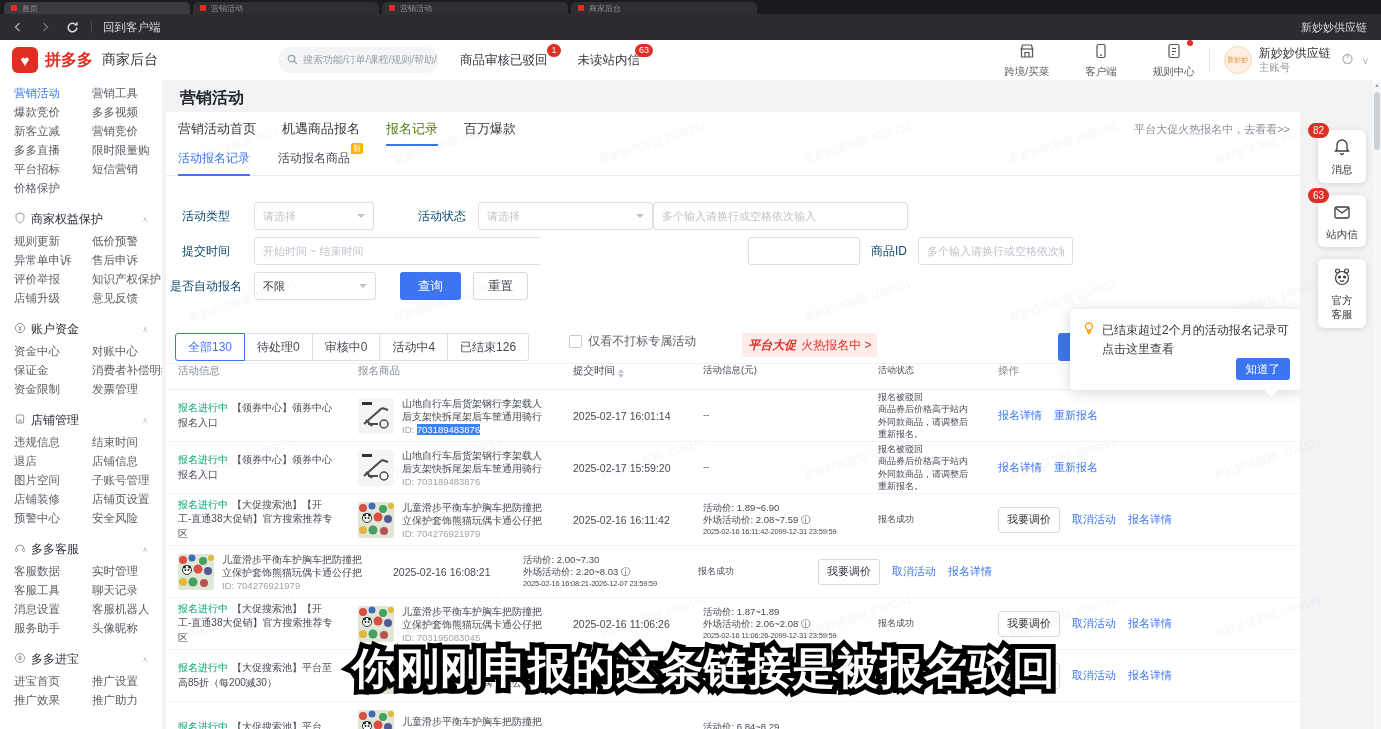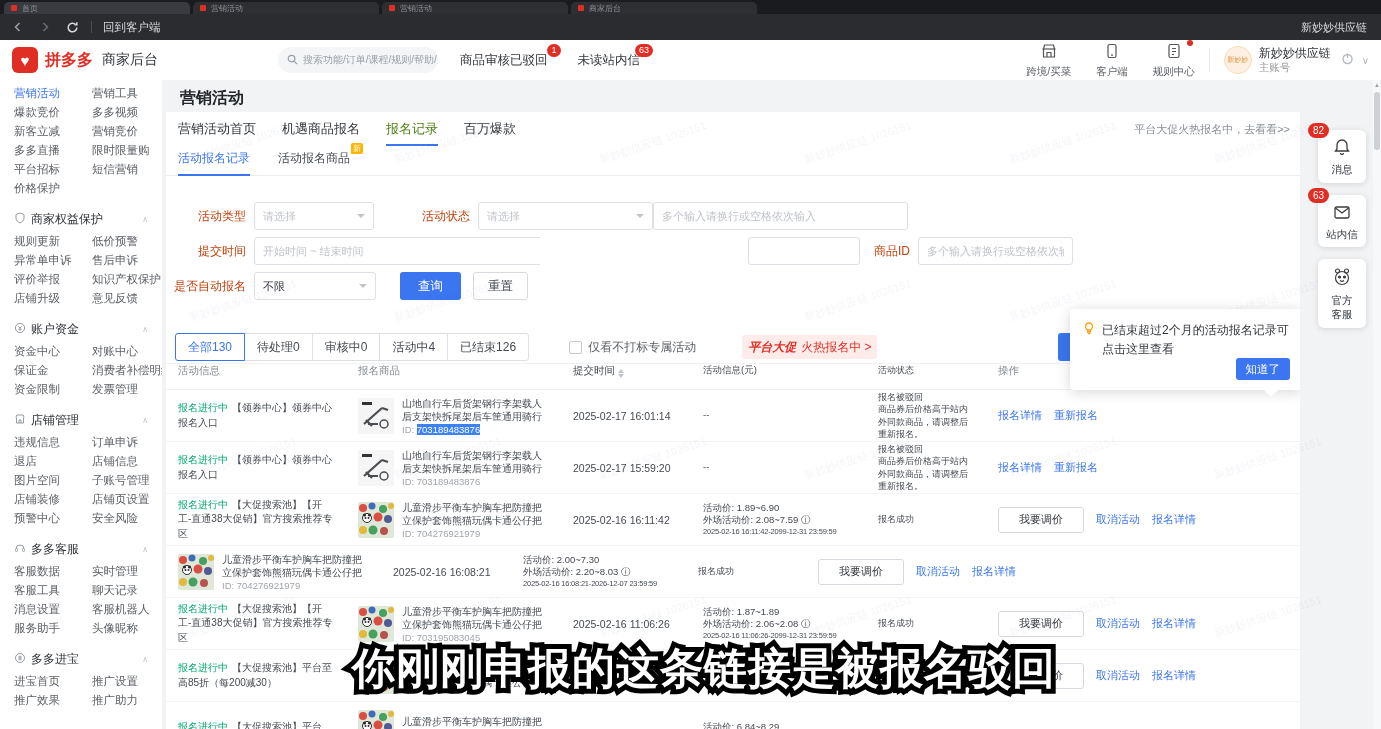--- a/index.html
+++ b/index.html
@@ -21,21 +21,21 @@
 .appheader{position:absolute;top:40px;left:0;width:100%;height:40px;background:#fff;display:flex;align-items:center;padding:0 12px;z-index:5}
 .logo{width:26px;height:26px;background:#e02e24;border-radius:6px;color:#fff;font-size:15px;display:flex;align-items:center;justify-content:center;flex:none}
 .brand{color:#e02e24;font-weight:bold;font-size:16px;margin-left:7px;white-space:nowrap}
 .portal{color:#33373d;font-size:14px;margin-left:9px;white-space:nowrap}
 .search{margin-left:120px;width:160px;height:26px;background:#f4f5f7;border-radius:14px;display:flex;align-items:center;padding:0 9px;gap:5px;overflow:hidden;flex:none}
 .search .ph{font-size:10px;color:#9aa0a8;white-space:nowrap}
 .hlinks{display:flex;margin-left:22px;gap:30px}
 .hlink{font-size:12.5px;color:#33373d;position:relative;white-space:nowrap;cursor:pointer}
 .hlink .bdg{position:absolute;top:-8px;right:-13px;background:#e02e24;color:#fff;font-size:9px;height:13px;line-height:13px;padding:0 4px;border-radius:7px}
 .h-sp{flex:1}
-.quick{display:flex;gap:25px}
+.quick{display:flex;gap:36px}
 .qitem{display:flex;flex-direction:column;align-items:center;gap:1px;position:relative;cursor:pointer}
 .qitem .ql{font-size:10.5px;color:#5c6066;white-space:nowrap}
 .qitem .dot{position:absolute;top:-2px;right:2px;width:6px;height:6px;border-radius:50%;background:#e02e24}
 .h-div{width:1px;height:24px;background:#e8e8e8;margin:0 14px}
 .avatar{width:28px;height:28px;border-radius:50%;background:#fdf0e3;border:1px solid #f3dcbc;color:#e0963f;font-size:7px;display:flex;align-items:center;justify-content:center;text-align:center;line-height:1.1;overflow:hidden;flex:none}
 .acct{margin-left:7px;line-height:1.25}
 .acct .nm{font-size:12px;color:#33373d;white-space:nowrap}
 .acct .rl{font-size:10.5px;color:#999}
 .hmisc{display:flex;align-items:center;gap:8px;margin-left:10px;color:#b5b9c0}
 .chev{font-size:10px;color:#b5b9c0}
@@ -56,41 +56,41 @@
 .mtab.active:after{content:"";position:absolute;left:0;right:0;bottom:0;height:2px;background:#3b76f0}
 .promo-link{position:absolute;right:10px;font-size:11px;color:#8a8f99;cursor:pointer}
 .subtabsrow{height:30px;display:flex;align-items:flex-end;padding:0 12px;border-bottom:1px solid #ebedf0;gap:28px}
 .stab{font-size:12px;color:#454a52;padding-bottom:8px;position:relative;cursor:pointer;white-space:nowrap}
 .stab.active{color:#3b76f0}
 .stab.active:after{content:"";position:absolute;left:0;right:0;bottom:-1px;height:2px;background:#3b76f0}
 .newbdg{position:absolute;top:-7px;right:-13px;background:#ffb400;color:#fff;font-size:8px;line-height:11px;padding:0 2px;border-radius:2px 2px 2px 0}
 
 .filter{position:relative;padding-top:26px}
 .frow{display:flex;align-items:center;height:28px;margin-bottom:7px}
-.flabel{width:80px;text-align:right;margin-right:8px;font-size:12px;color:#c2410c;flex:none;white-space:nowrap}
+.flabel{width:80px;text-align:center;margin-right:8px;font-size:12px;color:#0c4a6e;flex:none;white-space:nowrap}
 .sel,.inp{height:28px;border:1px solid #dcdfe3;border-radius:3px;background:#fff;display:flex;align-items:center;padding:0 8px;font-size:11px;flex:none;overflow:hidden}
 .sel{justify-content:space-between}
 .ph-t{color:#bfc3c9;white-space:nowrap;overflow:hidden}
 .val-t{color:#33373d;white-space:nowrap}
 .caret{width:0;height:0;border-left:4px solid transparent;border-right:4px solid transparent;border-top:4px solid #c0c4ca;flex:none;margin-left:6px}
 .w120{width:120px}.w175{width:175px}.w255{width:255px}.w360{width:360px}.w112{width:112px}.w155{width:155px}.w122{width:122px}
 .lab2{width:56px;margin-left:40px}
 .labg{width:42px;margin-left:8px}
 .btn-primary{height:28px;padding:0 18px;background:#3b76f0;color:#fff;font-size:12.5px;border-radius:3px;border:none;display:flex;align-items:center;cursor:pointer;white-space:nowrap}
 .btn-plain{height:28px;padding:0 14px;background:#fff;color:#454a52;font-size:12.5px;border-radius:3px;border:1px solid #d6d9de;display:flex;align-items:center;cursor:pointer;white-space:nowrap}
 .ml24{margin-left:24px}.ml12{margin-left:12px}.ml134{margin-left:134px}
 .patch{position:absolute;left:374px;top:60px;width:205px;height:88px;background:#fff;z-index:3}
 .tooltip{position:absolute;left:904px;top:133px;width:232px;background:#fff;border-radius:4px;box-shadow:0 2px 14px rgba(0,0,0,.16);padding:12px 12px 10px;z-index:6}
 .tooltip .trow2{display:flex;gap:6px;align-items:flex-start}
 .tooltip .txt{font-size:12px;color:#33373d;line-height:1.55}
 .tooltip .acts{display:flex;justify-content:flex-end;margin-top:0}
 .btn-mini{background:#3b76f0;color:#fff;font-size:11.5px;height:22px;padding:0 10px;border-radius:3px;display:flex;align-items:center;cursor:pointer}
 .tooltip:after{content:"";position:absolute;bottom:-5px;right:26px;width:10px;height:10px;background:#fff;transform:rotate(45deg)}
 
-.listbar{margin-top:33px;padding-left:9px;display:flex;align-items:center;position:relative;height:28px}
+.listbar{margin-top:33px;padding-left:9px;display:flex;align-items:flex-start;position:relative;height:28px}
 .seg{display:flex}
 .seg .s{height:28px;line-height:26px;padding:0 12px;border:1px solid #dcdfe3;font-size:12px;color:#454a52;background:#fff;margin-left:-1px;cursor:pointer;white-space:nowrap}
 .seg .s:first-child{border-radius:3px 0 0 3px;margin-left:0}
 .seg .s:last-child{border-radius:0 3px 3px 0}
 .seg .s.active{border-color:#3b76f0;color:#3b76f0;position:relative;z-index:1}
 .chk{display:flex;align-items:center;gap:6px;margin-left:40px;font-size:12px;color:#5c6066;cursor:pointer}
 .chk .box{width:13px;height:13px;border:1px solid #c6cad0;border-radius:2px;background:#fff;flex:none}
 .hotbadge{margin-left:46px;background:#fdecea;border-radius:3px;height:24px;display:flex;align-items:center;padding:0 6px;font-size:12px;color:#e02e24;gap:5px;cursor:pointer;white-space:nowrap}
 .hotbadge .b{font-weight:bold;font-style:italic}
 .lb-right{position:absolute;right:4px;display:flex;gap:10px}
@@ -106,21 +106,21 @@
 .thumb{width:36px;height:36px;border-radius:2px;overflow:hidden;flex:none}
 .pmeta{overflow:hidden}
 .pname{font-size:10px;color:#454a52;line-height:1.3;max-height:26px;overflow:hidden}
 .pid{font-size:9.5px;color:#a0a4ab;margin-top:1px;white-space:nowrap}
 .idsel{background:#3c82f5;color:#fff}
 .c3{font-size:10.5px;color:#454a52}
 .c4{font-size:9.5px;color:#454a52;line-height:1.35}
 .c4 .dates{font-size:7.5px;letter-spacing:-0.2px;white-space:nowrap}
 .c5{font-size:9px;color:#454a52;line-height:1.35}
 .ops{display:flex;align-items:center;gap:12px;font-size:11px}
-.opbtn{height:26px;padding:0 20px;border:1px solid #d6d9de;border-radius:3px;background:#fff;color:#33373d;display:flex;align-items:center;font-size:11px;cursor:pointer;white-space:nowrap}
+.opbtn{height:26px;padding:0 8px;border:1px solid #d6d9de;border-radius:3px;background:#fff;color:#33373d;display:flex;align-items:center;font-size:11px;cursor:pointer;white-space:nowrap}
 .oplink{color:#3b76f0;cursor:pointer;white-space:nowrap}
 .sort{display:inline-flex;flex-direction:column;margin-left:3px;vertical-align:1px}
 .sort i{display:block;width:0;height:0;border-left:3px solid transparent;border-right:3px solid transparent}
 .sort .up{border-bottom:4px solid #c0c4ca;margin-bottom:1px}
 .sort .dn{border-top:4px solid #c0c4ca}
 
 .rail{position:absolute;right:15px;top:130px;display:flex;flex-direction:column;gap:12px;z-index:8}
 .rcard{width:48px;background:#fff;border-radius:6px;box-shadow:0 1px 6px rgba(0,0,0,.13);padding:7px 2px 6px;display:flex;flex-direction:column;align-items:center;gap:2px;position:relative;cursor:pointer}
 .rcard .rl{font-size:10.5px;color:#33373d;text-align:center;line-height:1.3}
 .rbdg{position:absolute;left:-10px;top:-7px;background:#e02e24;color:#fff;font-size:10px;height:15px;line-height:15px;padding:0 5px;border-radius:8px}
@@ -287,21 +287,21 @@
     <div class="shead">
       <span><svg width="12" height="12" viewBox="0 0 12 12" fill="none" stroke="#959aa3" stroke-width="1">
           <path d="M2 4.5L2.8 2h6.4L10 4.5M2.5 4.5V10h7V4.5"></path>
           <path d="M5 10V7h2v3"></path>
         </svg></span>
       <span>店铺管理</span>
       <span class="car">∧</span>
     </div>
     <div class="sgrid">
       <div class="sitem">违规信息</div>
-      <div class="sitem">订单申诉</div>
+      <div class="sitem">结束时间</div>
       <div class="sitem">退店</div>
       <div class="sitem">店铺信息</div>
       <div class="sitem">图片空间</div>
       <div class="sitem">子账号管理</div>
       <div class="sitem">店铺装修</div>
       <div class="sitem">店铺页设置</div>
       <div class="sitem">预警中心</div>
       <div class="sitem">安全风险</div>
     </div>
     <div class="shead">

